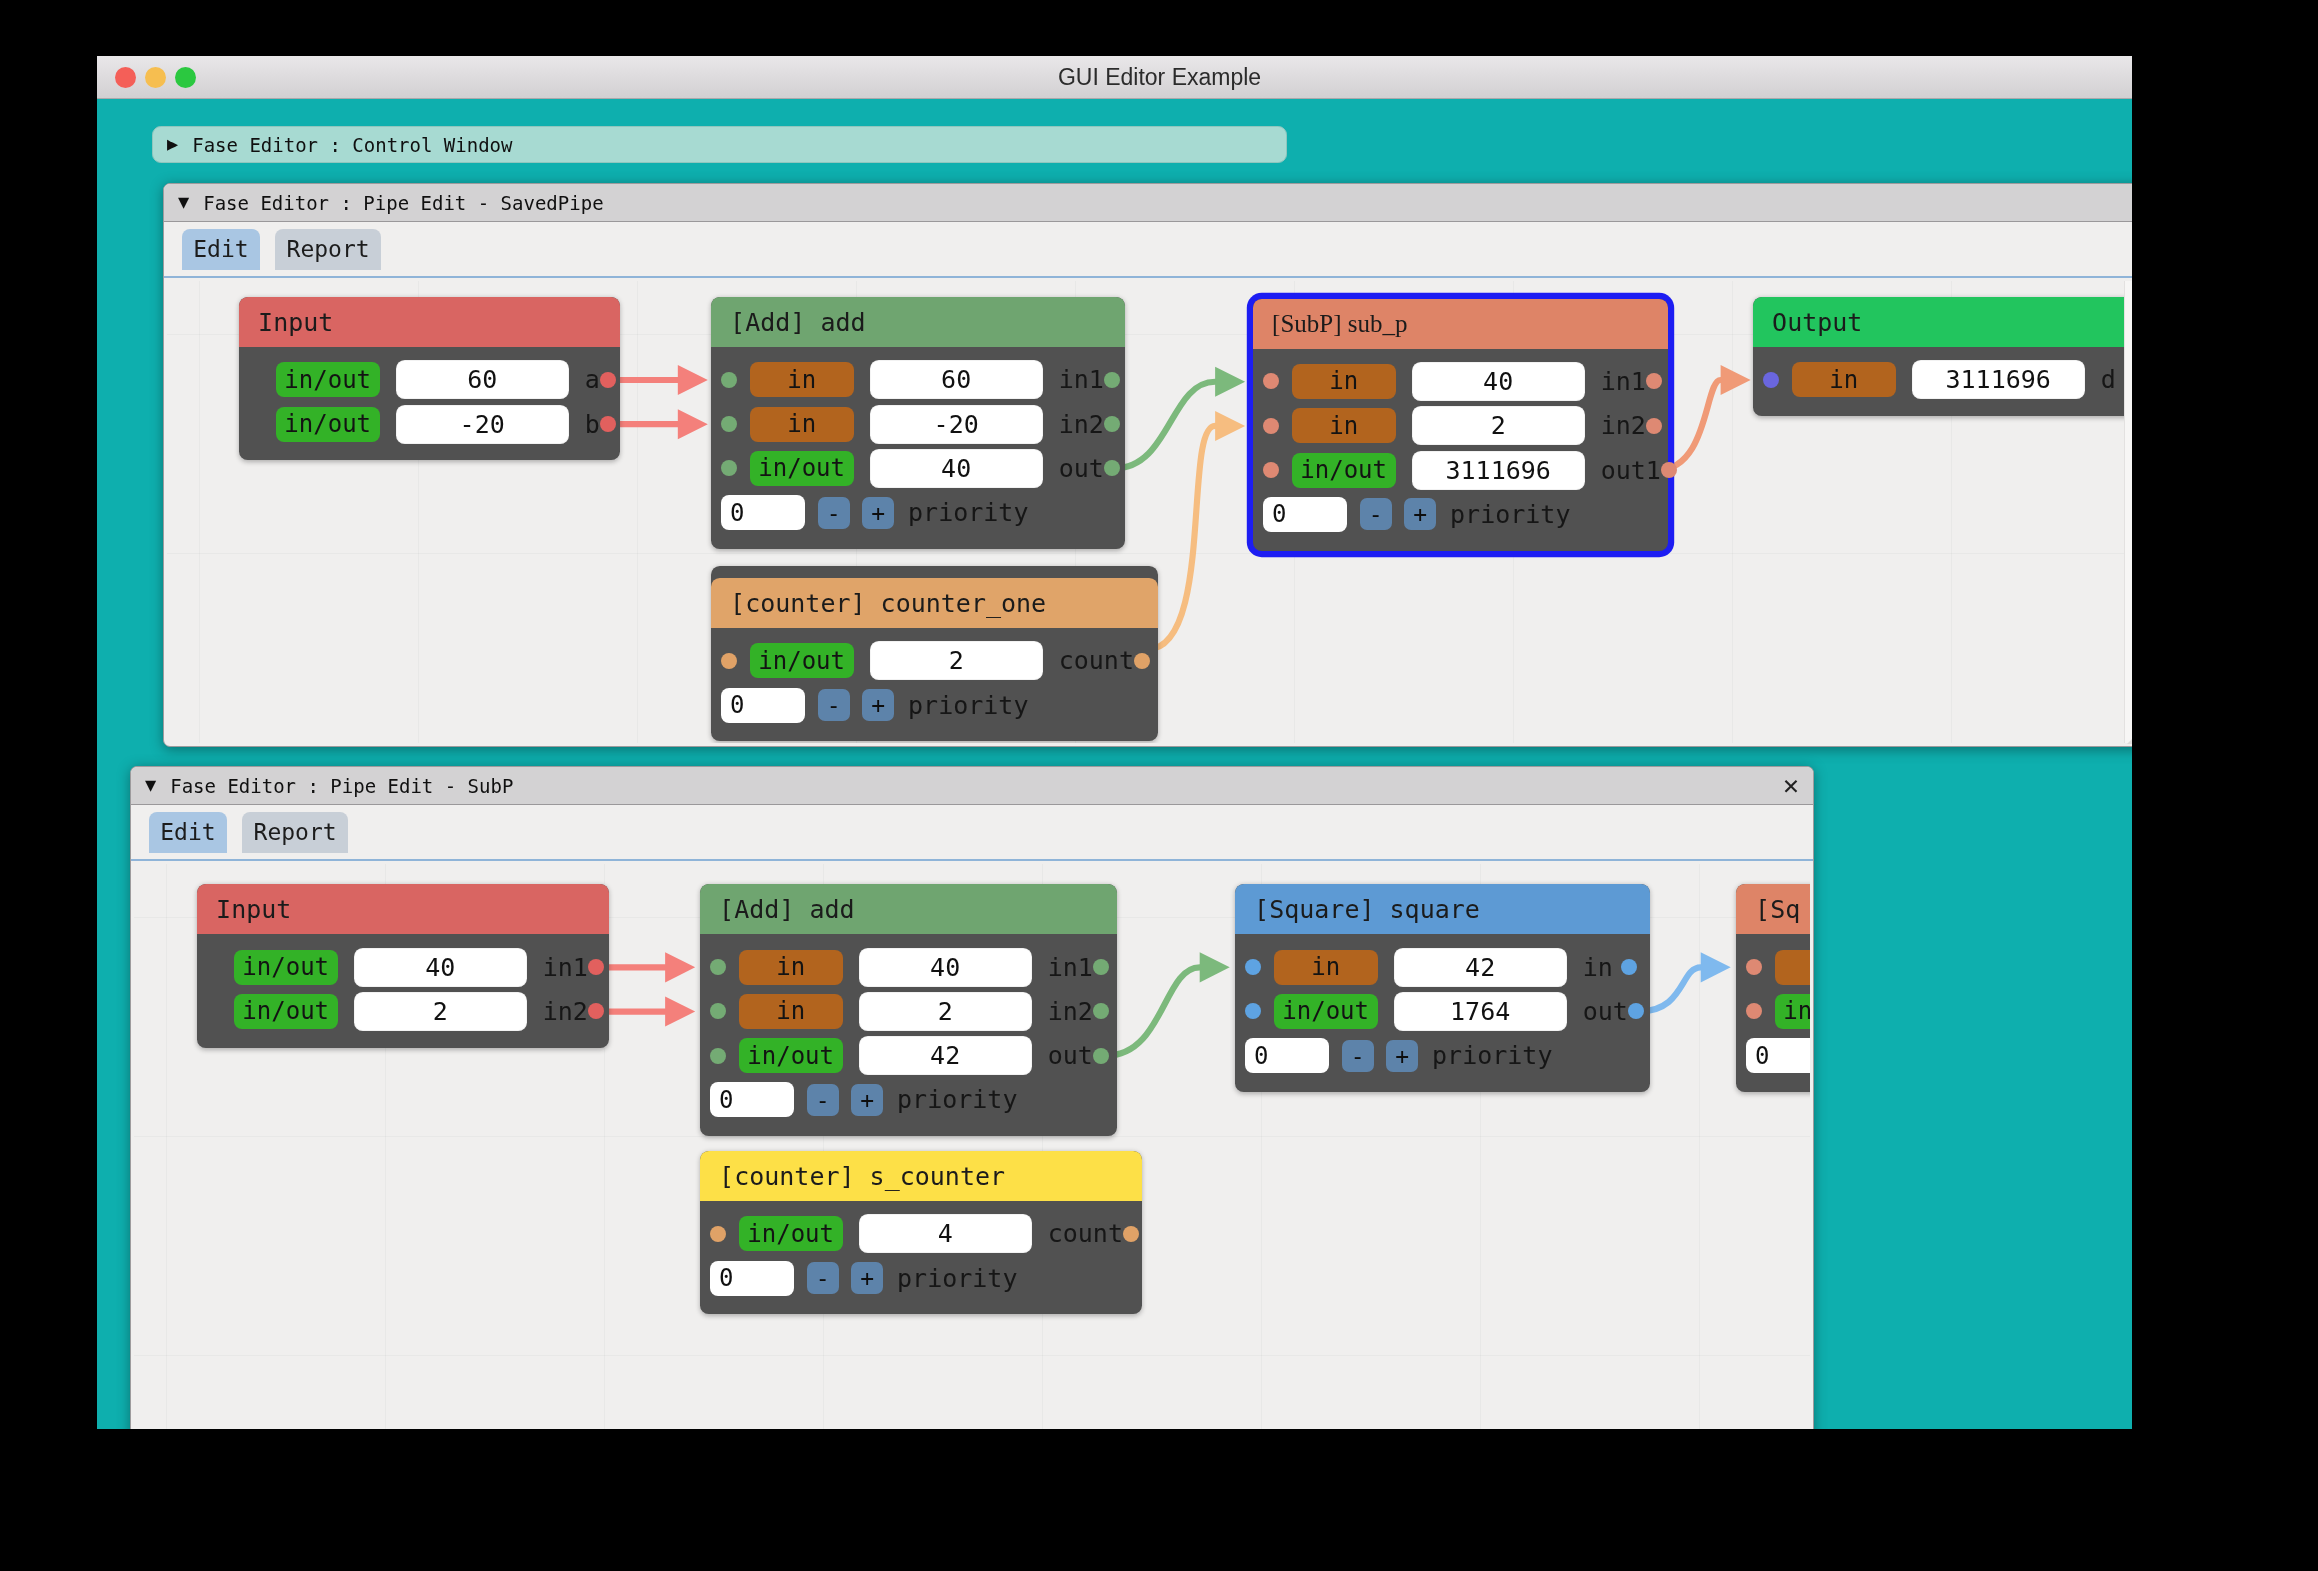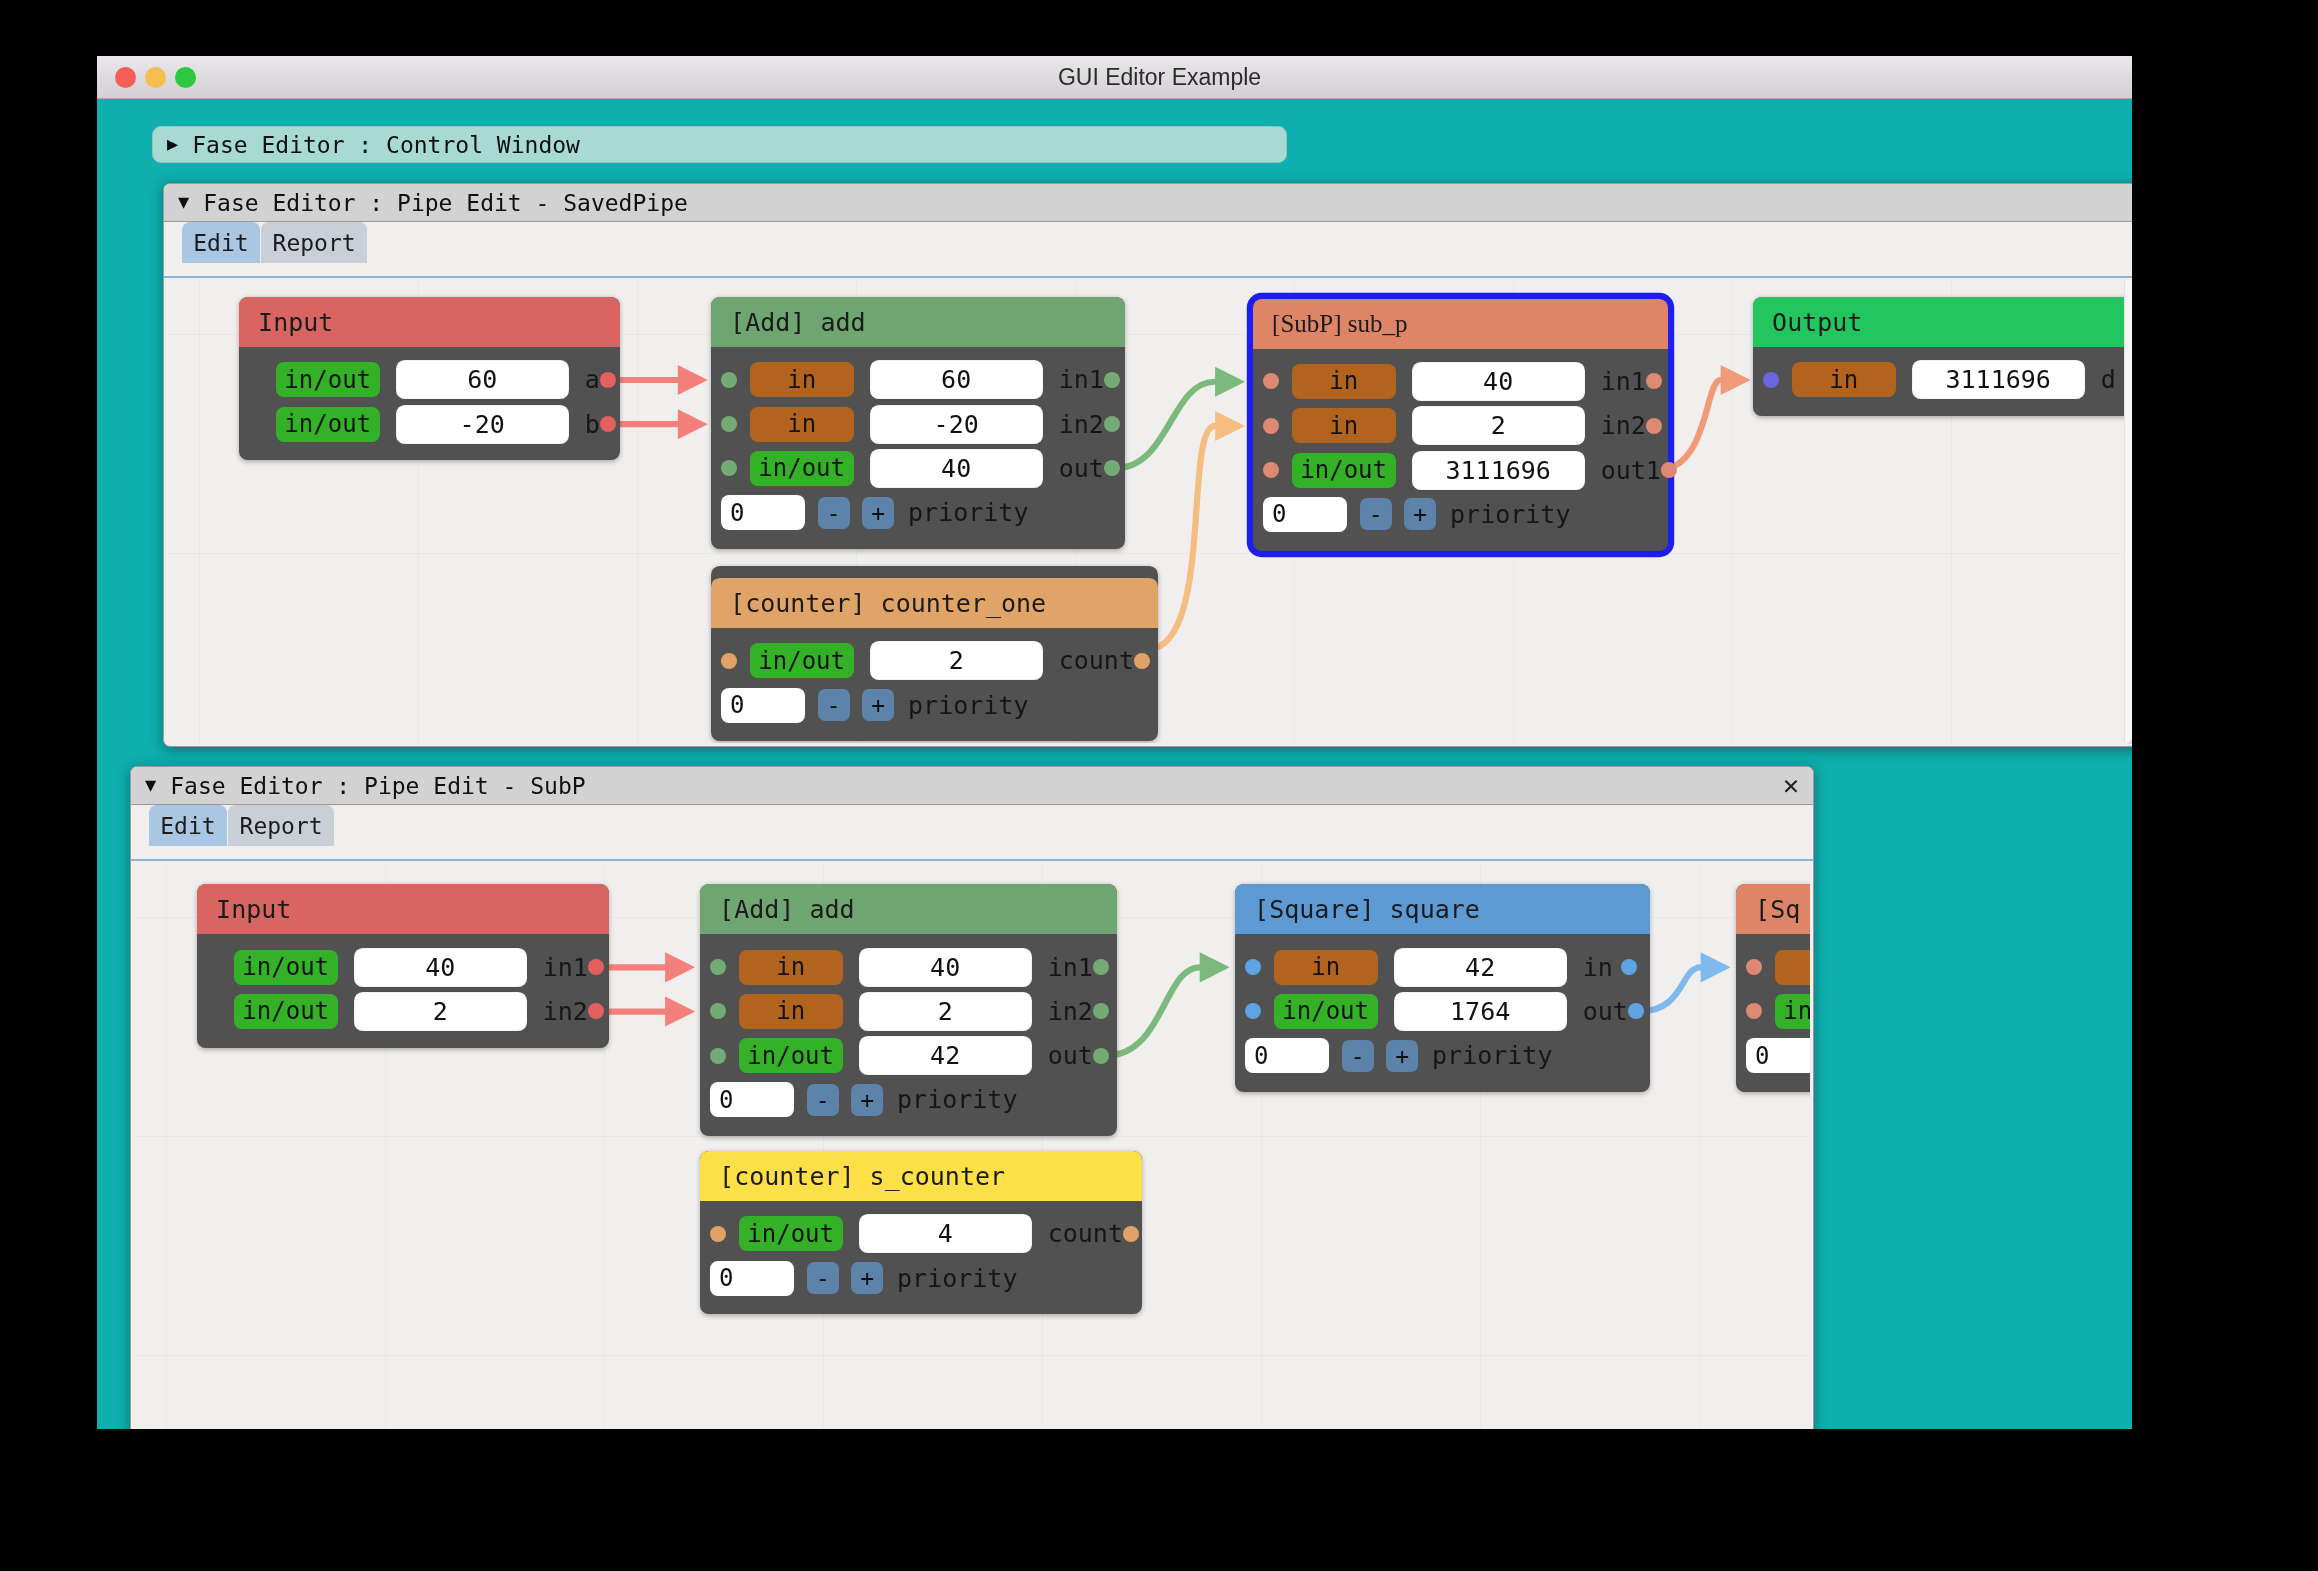--- a/index.html
+++ b/index.html
@@ -13,30 +13,30 @@
   .light.red{left:17.7px;background:#f45f58;}
   .light.yellow{left:48px;background:#f6be50;}
   .light.green{left:78px;background:#2bc840;}
   .mac-title{margin:0 auto;font-family:"Liberation Sans",sans-serif;font-size:23px;color:#2b2b2b;}
   .desktop{position:relative;height:1332px;background:#0eafae;overflow:hidden;}
 
   .control-bar{position:absolute;left:55px;top:27px;width:1135px;height:37px;background:#a7dad2;
                border:0.9px solid #8fc6be;border-radius:8.8px;display:flex;align-items:center;gap:14px;
                padding:0 14px;box-sizing:border-box;}
   .tri{font-size:18.6px;color:#101010;line-height:1;}
-  .cb-title,.win-title{font-size:23px;color:#101010;white-space:nowrap;}
+  .cb-title,.win-title{font-size:19px;color:#101010;white-space:nowrap;}
 
   .app-window{position:absolute;background:#f0efee;border:1.8px solid #9d9b9d;border-radius:7px;
               box-shadow:0 2.7px 12.4px rgba(0,0,0,.35);box-sizing:border-box;overflow:hidden;}
   .app-window.w1{left:66px;top:84px;width:2002px;height:564px;}
   .app-window.w2{left:33px;top:667px;width:1684px;height:797px;border-bottom:none;border-radius:7px 7px 0 0;}
   .win-titlebar{height:37px;background:#d3d2d3;border-bottom:1.8px solid #9a989a;display:flex;
                 align-items:center;gap:14px;padding:0 14px;}
   .win-close{margin-left:auto;font-size:26.5px;color:#222;line-height:1;cursor:default;}
-  .tabs{height:56px;display:flex;align-items:flex-start;gap:1px;padding:0 17.7px;
+  .tabs{height:56px;display:flex;align-items:center;gap:15px;padding:0 17.7px;
         border-bottom:2.7px solid #8fb4d8;box-sizing:border-box;}
   .tab{height:41px;display:flex;align-items:center;padding:0 11.5px;font-size:23px;color:#1c1c1c;
        border-radius:8px 8px 0 0;background:#c8cfd7;}
   .tab.active{background:#a9c6e3;}
 
   .canvas{position:absolute;top:97px;left:2.7px;bottom:2.7px;overflow:hidden;background-color:#f0efee;
           background-image:linear-gradient(rgba(0,0,0,.030) 0.9px,transparent 0.9px),
                            linear-gradient(90deg,rgba(0,0,0,.030) 0.9px,transparent 0.9px);
           background-size:219px 219px;background-position:32px 53px;}
   .w1 .canvas{right:39px;}

